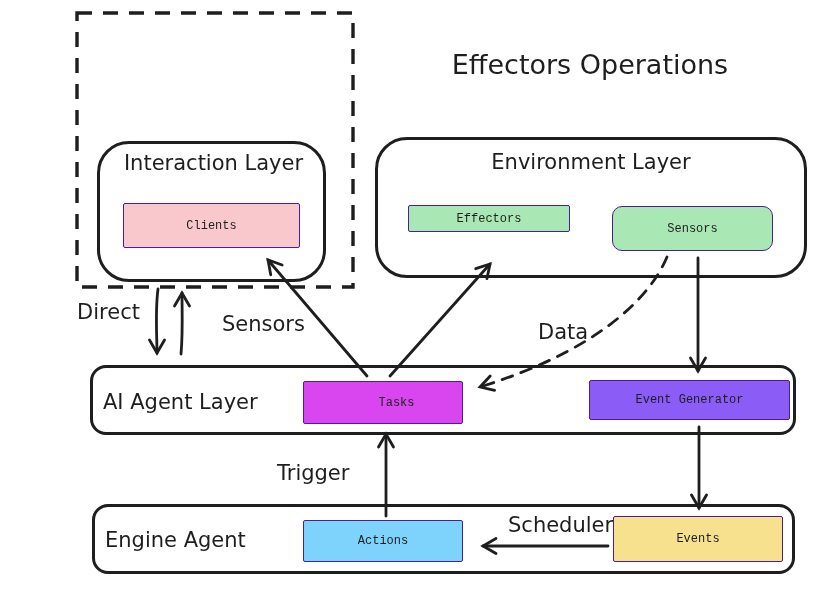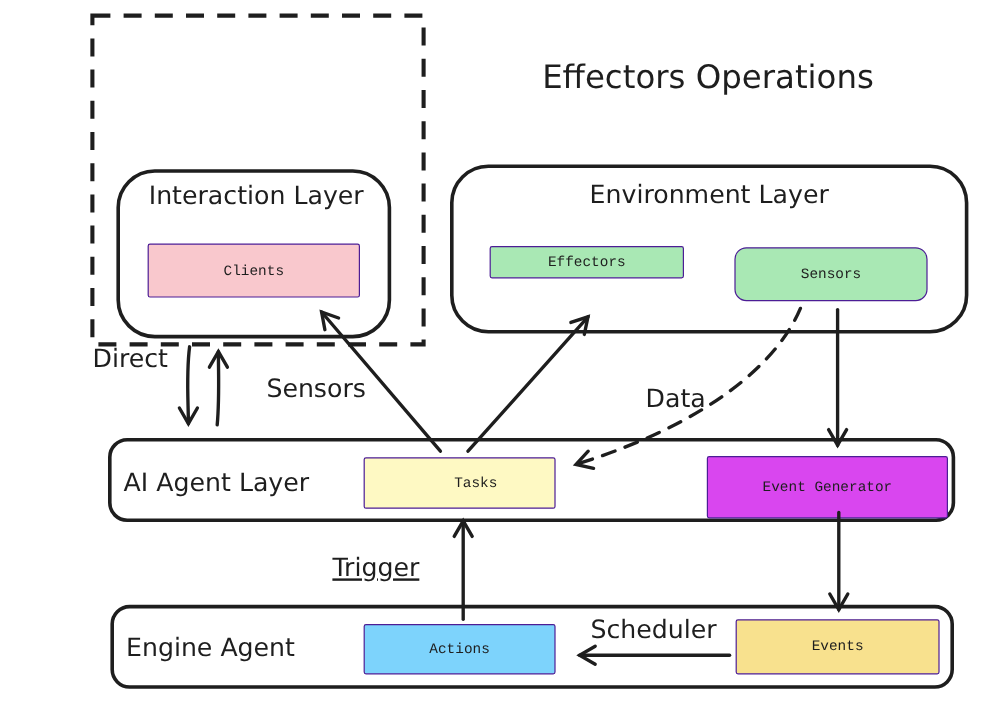--- a/index.html
+++ b/index.html
@@ -97,43 +97,43 @@
   <div class="group-label centered" style="left:375px; top:150px; width:432px;">Environment Layer</div>
   <div class="node" style="left: 408px; top: 205px; width: 162px; height: 27px; background-color: rgb(169, 232, 180);">
     <span>Effectors</span>
   </div>
   <div class="node" style="left: 612px; top: 206px; width: 161px; height: 45px; background-color: rgb(169, 232, 180); border-radius: 10px;">
     <span>Sensors</span>
   </div>
 
   <div class="group-box round-md" style="left:90px; top:365px; width:706px; height:70px;"></div>
   <div class="group-label" style="left:103px; top:390px;">AI Agent Layer</div>
-  <div class="node" style="left: 303px; top: 381px; width: 160px; height: 43px; background-color: #fef9c3; padding-left: 27px;">
+  <div class="node" style="left: 303px; top: 381px; width: 160px; height: 43px; background-color: #d946ef; padding-left: 27px;">
     <span>Tasks</span>
   </div>
-  <div class="node" style="left: 589px; top: 380px; width: 201px; height: 52px; background-color: #d946ef;">
+  <div class="node" style="left: 589px; top: 380px; width: 201px; height: 40px; background-color: #8b5cf6;">
     <span>Event Generator</span>
   </div>
 
   <div class="group-box round-md" style="left:92px; top:504px; width:703px; height:70px;"></div>
   <div class="group-label" style="left:105px; top:528px;">Engine Agent</div>
   <div class="node" style="left: 303px; top: 520px; width: 160px; height: 42px; background-color: #7dd3fc;">
     <span>Actions</span>
   </div>
   <div class="node" style="left: 613px; top: 516px; width: 170px; height: 46px; background-color: rgb(248, 225, 142);">
     <span>Events</span>
   </div>
 
-  <div class="edge-label two-line" style="left:0px; top:286px; width:140px;">
+  <div class="edge-label two-line" style="left:0px; top:299px; width:140px;">
     <div>Direct</div>
   </div>
   <div class="edge-label" style="left:222px; top:312px;">Sensors</div>
   <div class="edge-label" style="left:538px; top:320px;">Data</div>
-  <div class="edge-label" style="left:277px; top:461px;text-decoration:underline;">Trigger</div>
-  <div class="edge-label" style="left:492px; top:513px;">Scheduler</div>
+  <div class="edge-label" style="left:277px; top:461px;">Trigger</div>
+  <div class="edge-label" style="left:508px; top:513px;">Scheduler</div>
 
   <svg class="overlay" viewBox="0 0 820 589" xmlns="http://www.w3.org/2000/svg">
     <defs>
       <marker id="ah" orient="auto" markerUnits="userSpaceOnUse" viewBox="-15 -9 16 18" markerWidth="16" markerHeight="18" refX="0" refY="0">
         <path d="M-13,-7.5 L0,0 L-13,7.5" fill="none" stroke="#1e1e1e" stroke-width="2.8" stroke-linecap="round"></path>
       </marker>
     </defs>
 
     <rect x="77" y="13" width="276" height="274" fill="none" stroke="#1e1e1e" stroke-width="3.4" stroke-dasharray="15 11"></rect>
 

